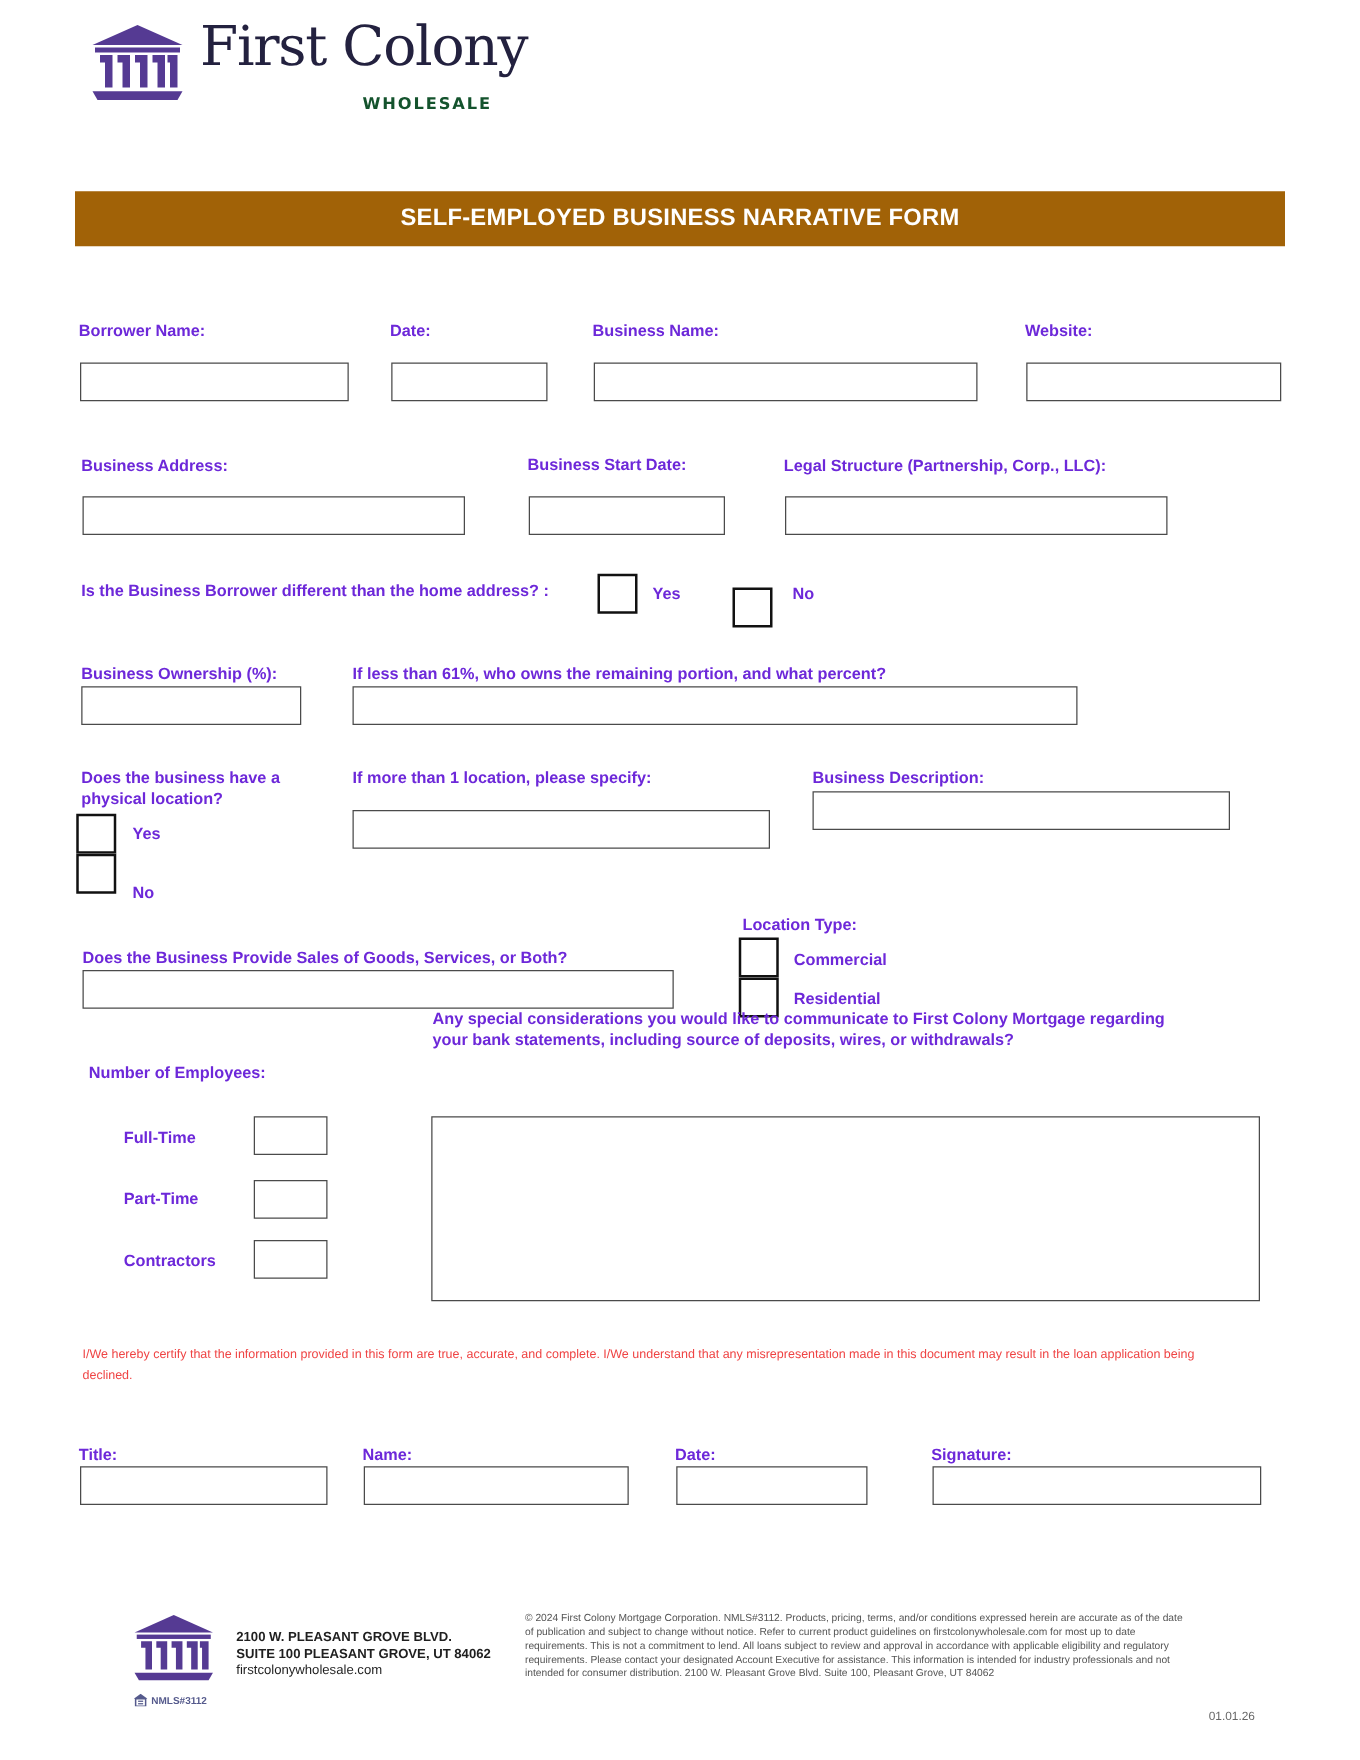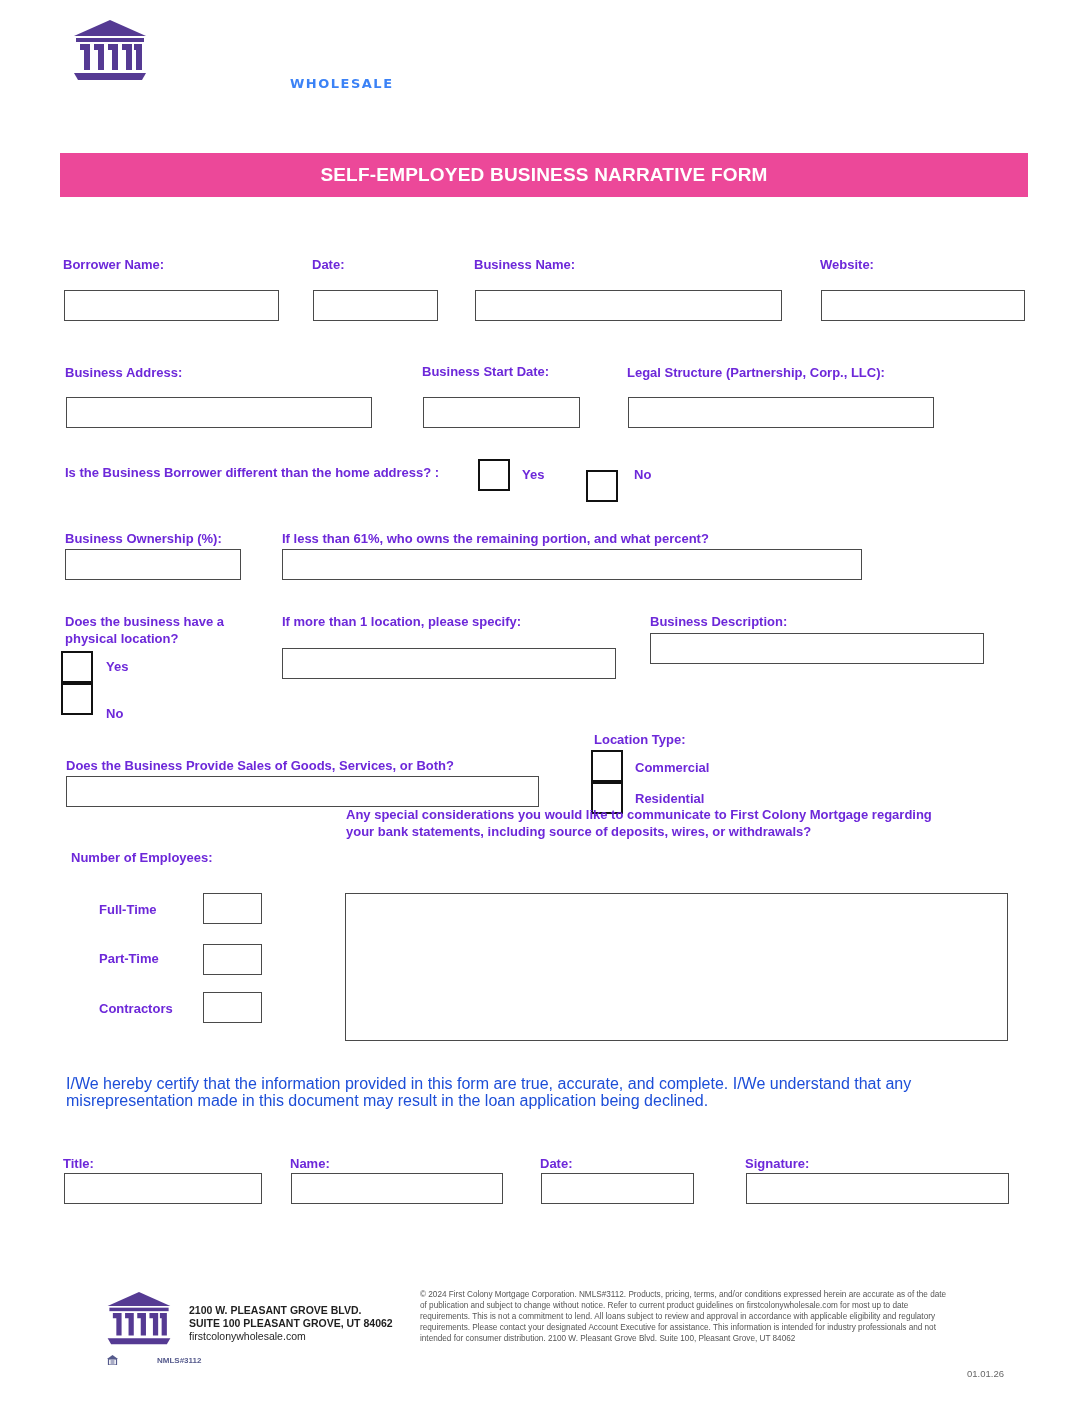--- a/index.html
+++ b/index.html
@@ -6,47 +6,48 @@
   body { width: 1088px; height: 1408px; position: relative; overflow: hidden;
          font-family: "Liberation Sans", sans-serif; color: #1f1f1f; }
   .abs { position: absolute; }
   .lbl { position: absolute; font-family: "Liberation Sans", sans-serif; font-weight: bold;
          font-size: 13px; color: #6d28d9; white-space: nowrap; }
   .lbl.wrap { white-space: normal; line-height: 17px; }
   .box { position: absolute; border: 1.5px solid #4a4a4a; background: #fff; box-sizing: border-box; }
   .cb { position: absolute; border: 2px solid #111; background: #fff; box-sizing: border-box; width: 32px; height: 32px; }
   .logo-word { position: absolute; font-family: "DejaVu Serif", serif; color: #23213f; }
   .banner { position: absolute; left: 60px; top: 153px; width: 968px; height: 44px;
-            background: #ec4899; color: #fff; font-family: "Liberation Sans", sans-serif;
+            background: #a16207; color: #fff; font-family: "Liberation Sans", sans-serif;
             font-weight: bold; font-size: 19px; text-align: center; line-height: 44px; letter-spacing: 0.2px; }
-  .cert { position: absolute; left: 66px; top: 1075px; width: 900px; font-size: 16px;
-          line-height: 17px; color: #1d4ed8; }
+  .cert { position: absolute; left: 66px; top: 1075px; width: 900px; font-size: 10px;
+          line-height: 17px; color: #ef4444; }
   .foot-addr { position: absolute; left: 189px; top: 1304px; font-size: 10.5px; font-weight: bold;
                color: #1f1f1f; line-height: 13px; }
   .foot-url { font-weight: normal; }
   .disclaimer { position: absolute; left: 420px; top: 1290px; width: 530px; font-size: 8.2px;
                 line-height: 10.9px; color: #555; }
-  .nmls { position: absolute; left: 108px; top: 1356px; font-size: 8px; color: #555a8c; font-weight: bold; margin-left: 36px; }
+  .nmls { position: absolute; left: 108px; top: 1356px; font-size: 8px; color: #555a8c; font-weight: bold; }
   .version { position: absolute; left: 967px; top: 1368px; font-size: 9.5px; color: #666; }
 </style>
 </head>
 <body>
 
 <div class="abs" style="left:72px;top:18px;width:360px;height:76px;">
   <svg class="abs" style="left:0;top:2px" width="76" height="62" viewBox="0 0 76 62">
     <polygon points="38,0 74,16 2,16" fill="#553a93"></polygon>
     <rect x="4" y="18" width="68" height="4" fill="#553a93"></rect>
     <path d="M8 24 h10 v26 h-6 v-20 h-4z" fill="#553a93"></path>
     <path d="M22 24 h10 v26 h-6 v-20 h-4z" fill="#553a93"></path>
     <path d="M36 24 h10 v26 h-6 v-20 h-4z" fill="#553a93"></path>
     <path d="M50 24 h10 v26 h-6 v-20 h-4z" fill="#553a93"></path>
     <path d="M62 24 h8 v26 h-6 v-20 h-2z" fill="#553a93"></path>
     <polygon points="2,53 74,53 70,60 6,60" fill="#553a93"></polygon>
   </svg>
-  <div class="abs" style="left:218px;top:58px;font-family:'DejaVu Sans',sans-serif;font-weight:bold;font-size:13px;color:#3b82f6;letter-spacing:1.5px;">WHOLESALE</div>
+  <div class="logo-word" style="left:88px;top:-6px;font-size:44px;letter-spacing:-1px;">First Colony</div>
+  <div class="abs" style="left:218px;top:58px;font-family:'DejaVu Sans',sans-serif;font-weight:bold;font-size:13px;color:#14532d;letter-spacing:1.5px;">WHOLESALE</div>
 </div>
 
 <div class="banner">SELF-EMPLOYED BUSINESS NARRATIVE FORM</div>
 
 <div class="lbl" style="left:63px;top:257px">Borrower Name:</div>
 <div class="box" style="left:64px;top:290px;width:215px;height:31px"></div>
 
 <div class="lbl" style="left:312px;top:257px">Date:</div>
 <div class="box" style="left:313px;top:290px;width:125px;height:31px"></div>
 

